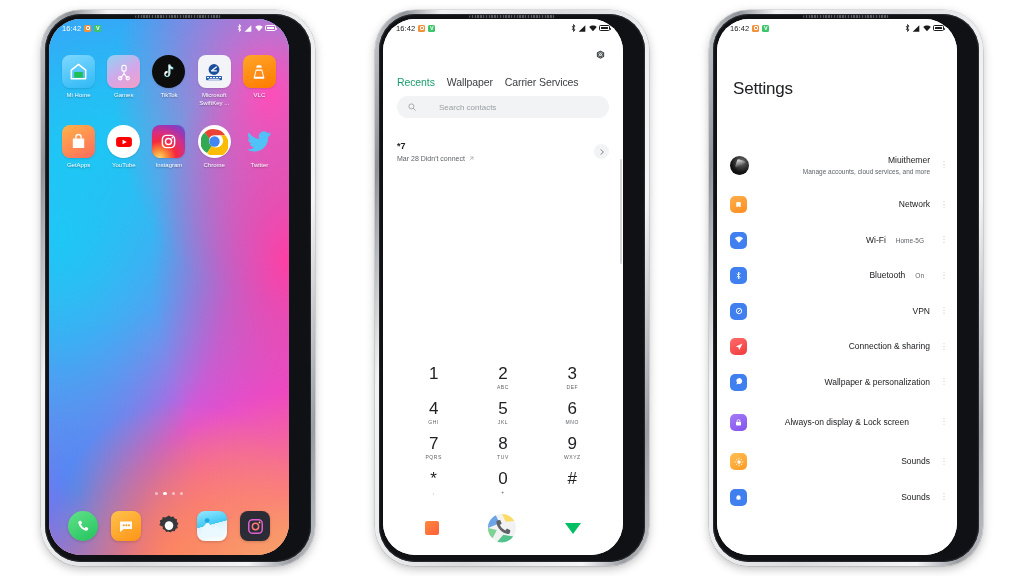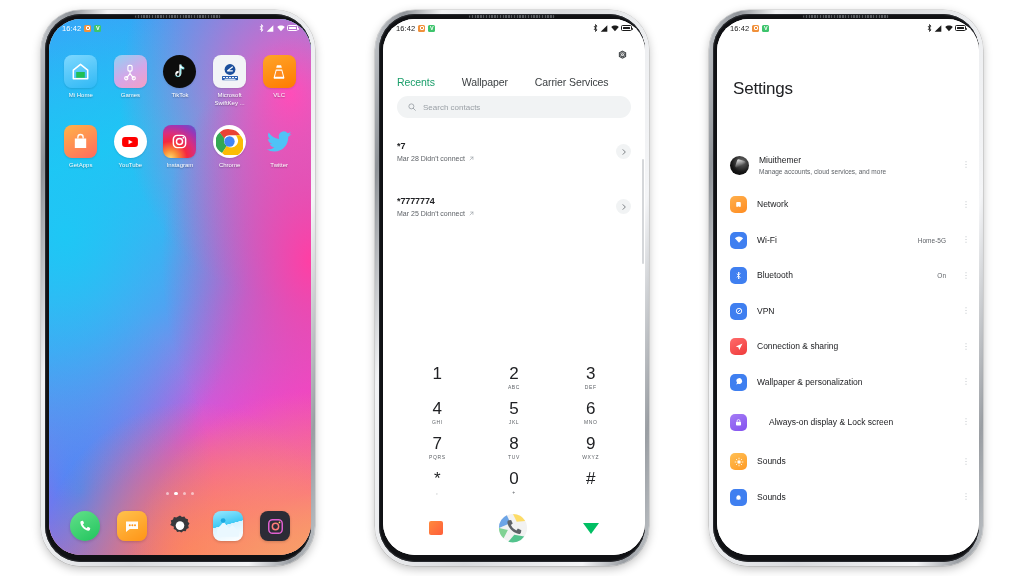--- a/index.html
+++ b/index.html
@@ -28,21 +28,21 @@
     background: linear-gradient(100deg,#c9ccd0 0%,#8f9398 8%,#f2f3f5 18%,#d9dbde 50%,#f4f5f7 82%,#9a9ea3 93%,#bfc3c7 100%);
     padding: 4px;
     box-shadow: 0 3px 10px rgba(0,0,0,.25), 0 0 0 .5px rgba(0,0,0,.18);
     flex: 0 0 auto;
   }
   .phone-inner {
     position: relative;
     width: 100%; height: 100%;
     border-radius: 36px;
     background: #101114;
-    padding: 5px 0 7px 4px;
+    padding: 5px 22px 7px 4px;
     box-shadow: inset 0 0 1px 1px #2a2c30;
   }
   .screen {
     position: relative;
     width: 100%; height: 100%;
     border-radius: 32px;
     overflow: hidden;
     background: #fff;
   }
   .speaker {
@@ -131,28 +131,28 @@
 
   
   .dialer { position:absolute; inset:0; background:#fff; }
   .gear-btn {
     position:absolute; top:26px; right:14px;
     width:18px;height:18px;
     display:flex;align-items:center;justify-content:center;
   }
   .tabs {
     position:absolute; top:57px; left:14px; right:14px;
-    display:flex; gap:27px; align-items:baseline;
+    display:flex; gap:12px; align-items:baseline;
   }
   .tab { font-size:10.5px; color:#3c4043; letter-spacing:-.1px; }
   .tab.active { color:#1a9e6a; }
   .search-pill {
     position:absolute; top:77px; left:14px; right:14px;
     height:22px; border-radius:12px; background:#f1f3f4;
-    display:flex; align-items:center; gap:6px; padding:0 10px;
+    display:flex; align-items:center; gap:22px; padding:0 10px;
   }
   .search-pill .ph { font-size:8px; color:#9aa0a6; }
   .calls { position:absolute; top:105px; left:0; right:0; bottom:162px; overflow:hidden; }
   .call-row {
     display:flex; align-items:center;
     padding: 7px 14px 7px 14px;
     height:55px;
   }
   .call-main { flex:1; min-width:0; }
   .call-num { font-size:9px; font-weight:700; color:#202124; letter-spacing:-.1px; }
@@ -188,21 +188,21 @@
   .set-search {
     position:absolute; top:92px; left:13px; right:13px;
     height:22px;border-radius:12px;background:#f1f3f4;
     display:flex;align-items:center;gap:6px;padding:0 10px;
   }
   .set-search .ph { font-size:8px;color:#9aa0a6; }
   .set-list { position:absolute; top:124px; left:0; right:0; bottom:0; }
   .set-row { display:flex;align-items:center;gap:10px;padding:0 13px;height:35.5px; }
   .set-row.tall { height:44px; }
   .set-ico { width:17px;height:17px;border-radius:5px;flex:0 0 auto;display:flex;align-items:center;justify-content:center;position:relative;overflow:hidden; }
-  .set-txt { flex:1;min-width:0; }
+  .set-txt { flex:1;min-width:0;text-align:right; }
   .set-name { font-size:8.5px; color:#202124; line-height:11px; }
   .set-desc { font-size:6.5px; color:#5f6368; margin-top:2px; line-height:8px; }
   .set-val { font-size:6.5px; color:#5f6368; margin-right:6px; }
   .set-more { font-size:8px; color:#bdc1c6; letter-spacing:0; line-height:8px; width:4px; text-align:center; flex:0 0 auto;}
   .badge {
     font-size:6.5px;color:#1a73e8;background:#e3f0fd;
     border-radius:9px;padding:3px 8px;line-height:8px;
   }
   .avatar { width:19px;height:19px;border-radius:50%;background:radial-gradient(circle at 62% 30%, #6d6d6d 0%, #161616 58%, #000 100%);flex:0 0 auto;position:relative;overflow:hidden;}
   .avatar::after{content:"";position:absolute;top:4px;left:6px;width:9px;height:9px;background:linear-gradient(135deg,rgba(255,255,255,.92),rgba(255,255,255,0) 62%);transform:rotate(18deg);border-radius:2px;}
@@ -456,36 +456,20 @@
                     <path d="M7 17 17 7M9 7h8v8" fill="none" stroke="#9aa0a6" stroke-width="2.2" stroke-linecap="round" stroke-linejoin="round"></path>
                   </svg>
               </div>
             </div>
             <span class="chev">
               <svg viewBox="0 0 24 24" width="8" height="8">
                   <path d="M9 5l7 7-7 7" fill="none" stroke="#5f6368" stroke-width="2.4" stroke-linecap="round" stroke-linejoin="round"></path>
                 </svg>
             </span>
           </div>
-          <div class="call-row">
-            <div class="call-main">
-              <div class="call-num">*7777774</div>
-              <div class="call-sub">
-                <span>Mar 25 Didn't connect</span>
-                <svg viewBox="0 0 24 24" width="7" height="7">
-                    <path d="M7 17 17 7M9 7h8v8" fill="none" stroke="#9aa0a6" stroke-width="2.2" stroke-linecap="round" stroke-linejoin="round"></path>
-                  </svg>
-              </div>
-            </div>
-            <span class="chev">
-              <svg viewBox="0 0 24 24" width="8" height="8">
-                  <path d="M9 5l7 7-7 7" fill="none" stroke="#5f6368" stroke-width="2.4" stroke-linecap="round" stroke-linejoin="round"></path>
-                </svg>
-            </span>
-          </div>
         </div>
         <div class="scrollbar"></div>
 
         <div class="keypad">
           <div class="key">
               <span class="key-d">1</span>
               <span class="key-l"></span>
             </div>
           <div class="key">
               <span class="key-d">2</span>

